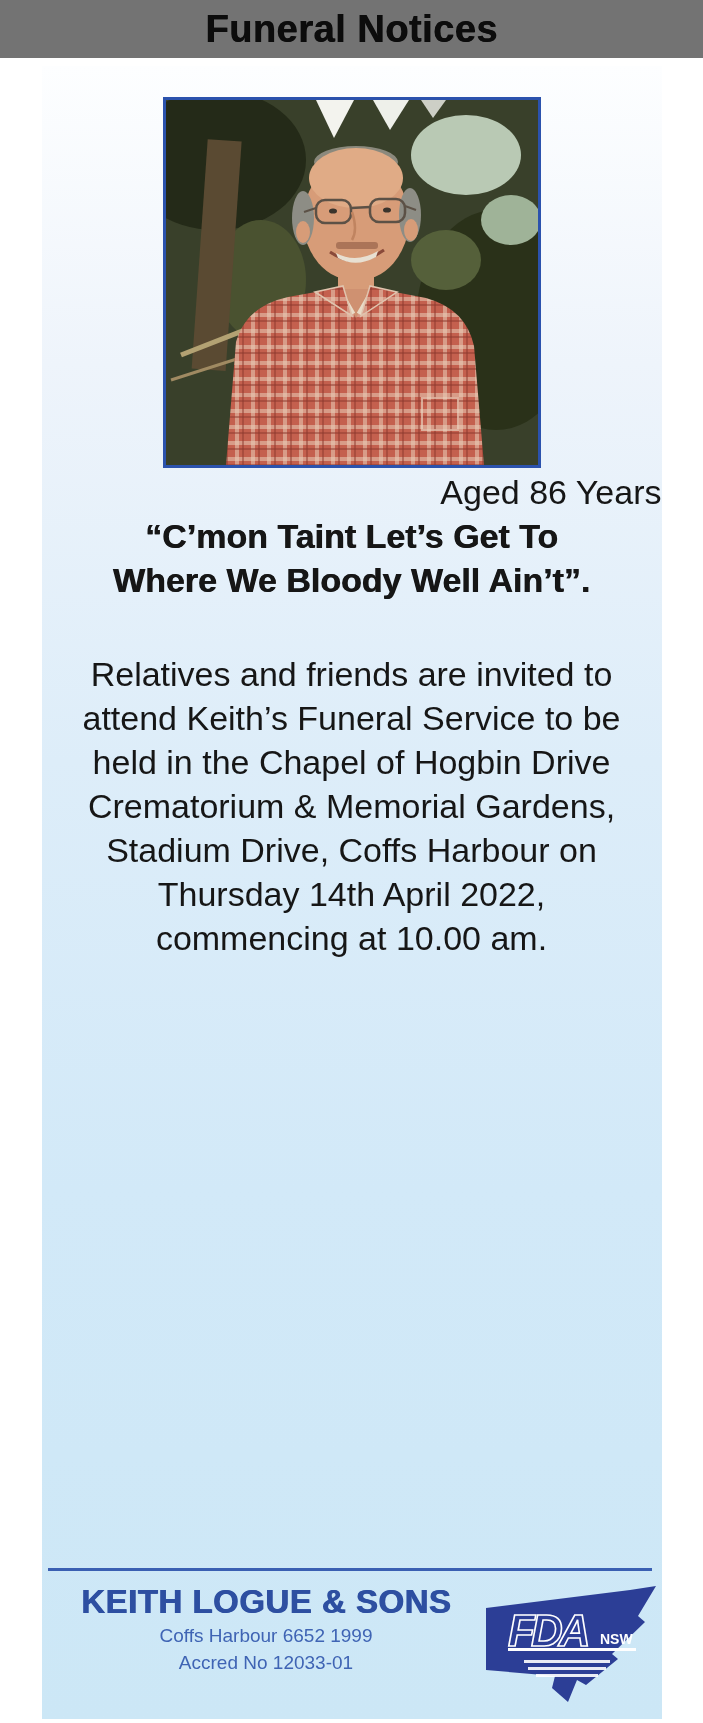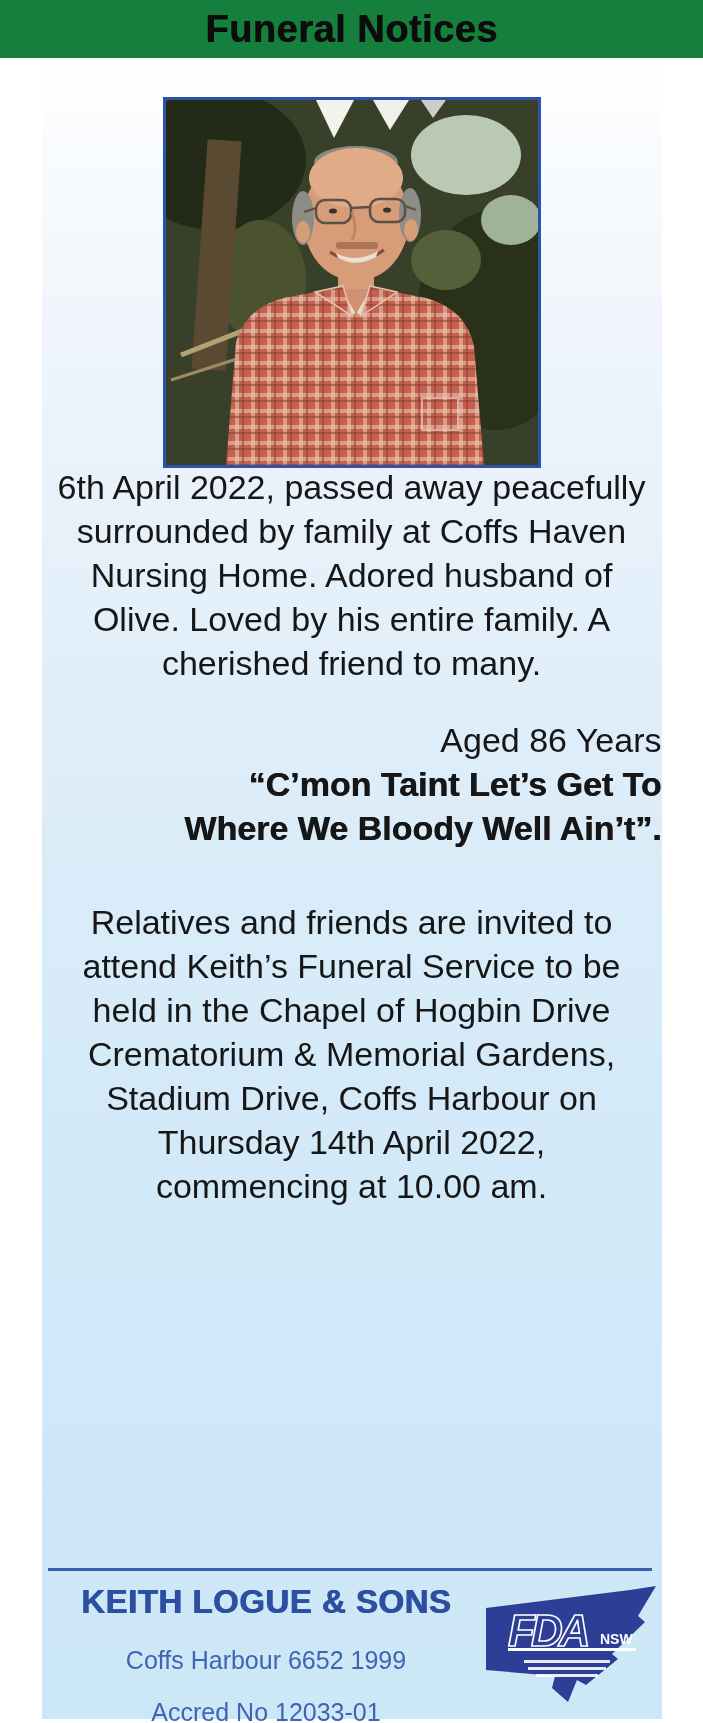--- a/index.html
+++ b/index.html
@@ -2,21 +2,21 @@
 <html><head>
 <meta charset="utf-8">
 <style>
   html, body { margin: 0; padding: 0; }
   body {
     width: 703px; height: 1723px; overflow: hidden;
     background: #ffffff;
     font-family: "Liberation Sans", "DejaVu Sans", sans-serif;
   }
   .header-bar {
-    height: 58px; background: #15803d;
+    height: 58px; background: #737373;
     display: flex; align-items: center; justify-content: center;
   }
   .header-title {
     font-size: 38px; font-weight: bold; color: #0c0c0c;
     letter-spacing: 0.5px;
     text-shadow: 0.7px 0 0 currentColor;
   }
   .notice-card {
     position: relative;
     width: 620px; height: 1653px;
@@ -38,38 +38,38 @@
     letter-spacing: 1px; color: #0e0e0e;
     text-shadow: 1px 0 0 currentColor, -0.6px 0 0 currentColor;
     white-space: pre-line;
   }
   .para {
     margin: 0; font-size: 34px; line-height: 44px;
     white-space: pre-line; color: #161616;
   }
   .para-obituary   { margin-top: 28px; }
   .para-age        { margin-top: 33px; text-align: right; }
-  .para-quote      { margin-top: 0; font-weight: bold; text-shadow: 0.6px 0 0 currentColor; text-align: right; }
+  .para-quote      { margin-top: 0; font-weight: bold; text-shadow: 0.6px 0 0 currentColor; }
   .para-service    { margin-top: 50px; }
   .para-stream     { margin-top: 32px; }
   .divider {
     position: absolute; top: 1502px; left: 6px;
     width: 604px; height: 3px; background: #3a5fb2;
   }
   .notice-footer {
     position: absolute; top: 1516px; left: 0; width: 620px;
     display: flex; align-items: flex-start;
   }
   .footer-left { width: 425px; margin-left: 12px; text-align: center; }
   .funeral-home-name {
     font-size: 33px; line-height: 40px; font-weight: bold;
     color: #2d4fa1; letter-spacing: 0.5px;
     text-shadow: 0.9px 0 0 currentColor;
   }
-  .footer-line { font-size: 25px; line-height: 27px; color: #3f64b4; margin-top: 25px; }
+  .footer-line { font-size: 19px; line-height: 27px; color: #3f64b4; }
   .fda-logo { margin-left: auto; width: 182px; height: 124px; }
 </style>
 </head>
 <body>
 
 <div class="header-bar">
   <span class="header-title">Funeral Notices</span>
 </div>
 
 <div class="notice-card">
@@ -127,25 +127,20 @@
       <path d="M60,365 L70,242 Q80,206 122,197 L172,188 L190,206 L208,188 L260,198 Q300,209 308,246 L318,365 Z" fill="url(#plaid)"></path>
       <polygon points="174,189 206,189 190,218" fill="#cf9171"></polygon>
       <path d="M172,188 L187,214 M208,188 L193,214" stroke="#e9dcc8" stroke-width="5" fill="none"></path>
       <polygon points="149,192 177,186 186,216" fill="url(#plaid)" stroke="#e0c4ae" stroke-width="1.5"></polygon>
       <polygon points="231,192 204,186 195,216" fill="url(#plaid)" stroke="#e0c4ae" stroke-width="1.5"></polygon>
       <rect x="256" y="298" width="36" height="32" fill="none" stroke="#ecd9c4" stroke-width="2" opacity="0.65"></rect>
     </svg>
   </div>
 
 
-  <p class="para para-obituary">6th April 2022, passed away peacefully
-surrounded by family at Coffs Haven
-Nursing Home. Adored husband of
-Olive. Loved by his entire family. A
-cherished friend to many.</p>
 
   <p class="para para-age">Aged 86 Years</p>
   <p class="para para-quote">“C’mon Taint Let’s Get To
 Where We Bloody Well Ain’t”.</p>
 
   <p class="para para-service">Relatives and friends are invited to
 attend Keith’s Funeral Service to be
 held in the Chapel of Hogbin Drive
 Crematorium &amp; Memorial Gardens,
 Stadium Drive, Coffs Harbour on

